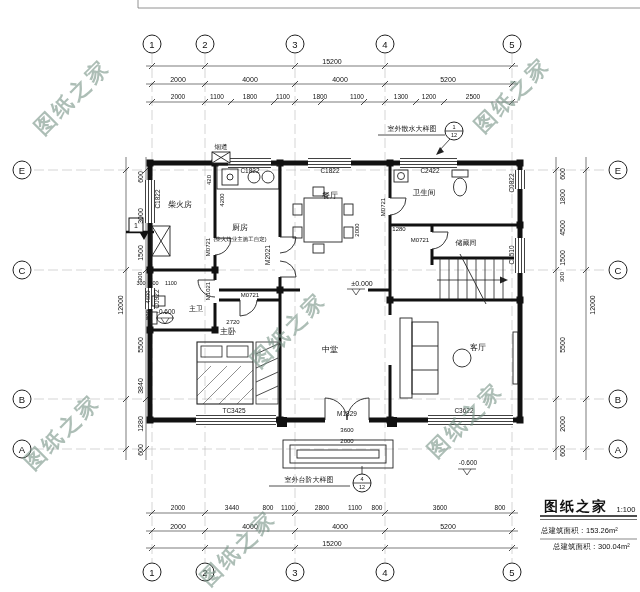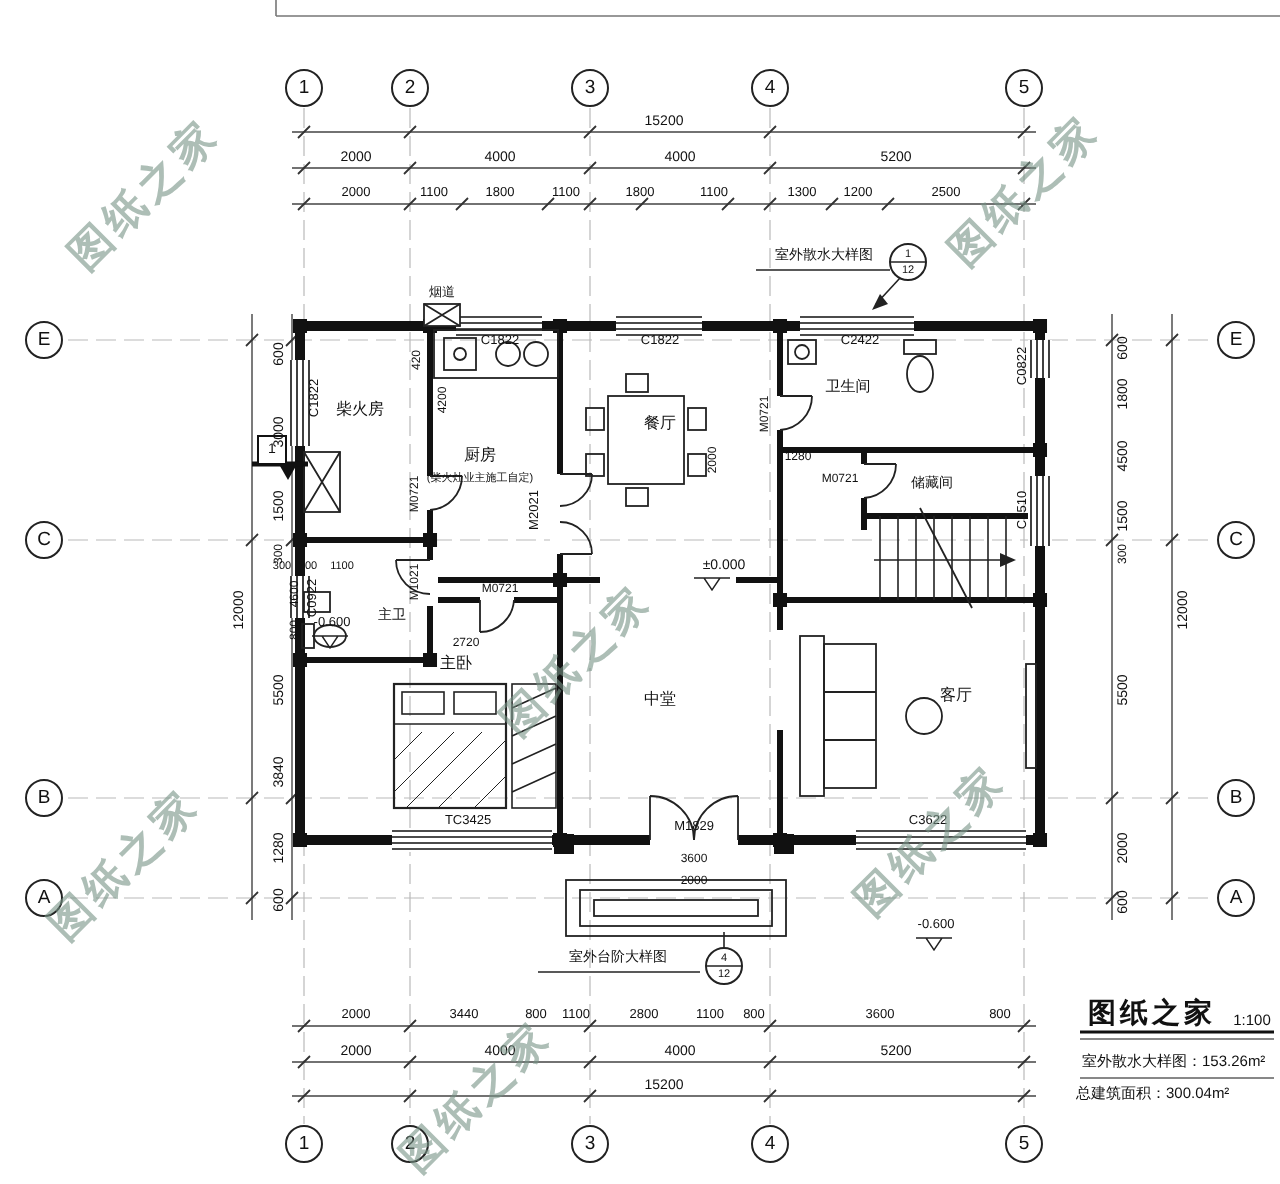--- a/index.html
+++ b/index.html
@@ -296,21 +296,21 @@
 <span class="lbl rot" style="left:357px;top:230px;font-size:6px">2000</span>
 <span class="lbl" style="left:347px;top:430px;font-size:6px">3600</span>
 <span class="lbl" style="left:347px;top:441px;font-size:6px">2000</span>
 <span class="lbl" style="left:141px;top:284px;font-size:5.5px">300</span>
 <span class="lbl" style="left:154px;top:284px;font-size:5.5px">300</span>
 <span class="lbl" style="left:171px;top:284px;font-size:5.5px">1100</span>
 
 <span class="lbl" style="left:180px;top:205px;font-size:8px">柴火房</span>
 <span class="lbl" style="left:240px;top:228px;font-size:8px">厨房</span>
 <span class="lbl" style="left:240px;top:240px;font-size:5.5px">(柴火灶业主施工自定)</span>
-<span class="lbl" style="left:330px;top:212px;font-size:8px">餐厅</span>
+<span class="lbl" style="left:330px;top:196px;font-size:8px">餐厅</span>
 <span class="lbl" style="left:424px;top:193px;font-size:7.5px">卫生间</span>
 <span class="lbl" style="left:466px;top:242px;font-size:7px">储藏间</span>
 <span class="lbl" style="left:196px;top:308px;font-size:7px">主卫</span>
 <span class="lbl" style="left:228px;top:332px;font-size:8px">主卧</span>
 <span class="lbl" style="left:330px;top:350px;font-size:8px">中堂</span>
 <span class="lbl" style="left:478px;top:348px;font-size:8px">客厅</span>
 
 <span class="lbl" style="left:221px;top:147px;font-size:6.5px">烟道</span>
 <span class="lbl rot" style="left:158px;top:199px;font-size:6.5px">C1822</span>
 <span class="lbl" style="left:250px;top:171px;font-size:6.5px">C1822</span>
@@ -336,22 +336,22 @@
 <span class="lbl" style="left:412px;top:128px;font-size:7px">室外散水大样图</span>
 <span class="lbl" style="left:454px;top:128px;font-size:5.5px">1</span>
 <span class="lbl" style="left:454px;top:136px;font-size:5.5px">12</span>
 <span class="lbl" style="left:309px;top:479px;font-size:7px">室外台阶大样图</span>
 <span class="lbl" style="left:362px;top:480px;font-size:5.5px">4</span>
 <span class="lbl" style="left:362px;top:488px;font-size:5.5px">12</span>
 <span class="lbl" style="left:136px;top:225px;font-size:7px">1</span>
 
 <span class="lbl title" style="left:576px;top:506px">图纸之家</span>
 <span class="lbl" style="left:626px;top:510px;font-size:7.5px">1:100</span>
-<span class="tb" style="left:541px;top:526px">室外散水大样图：153.26m²</span>
-<span class="tb" style="left:538px;top:542px">总建筑面积：300.04m²</span>
+<span class="tb" style="left:541px;top:526px">总建筑面积：153.26m²</span>
+<span class="tb" style="left:553px;top:542px">总建筑面积：300.04m²</span>
 
 <span class="wm" style="left:72px;top:97px">图纸之家</span>
 <span class="wm" style="left:512px;top:95px">图纸之家</span>
 <span class="wm" style="left:288px;top:330px">图纸之家</span>
 <span class="wm" style="left:62px;top:432px">图纸之家</span>
 <span class="wm" style="left:465px;top:420px">图纸之家</span>
 <span class="wm" style="left:238px;top:548px">图纸之家</span>
 
 </div>
 

